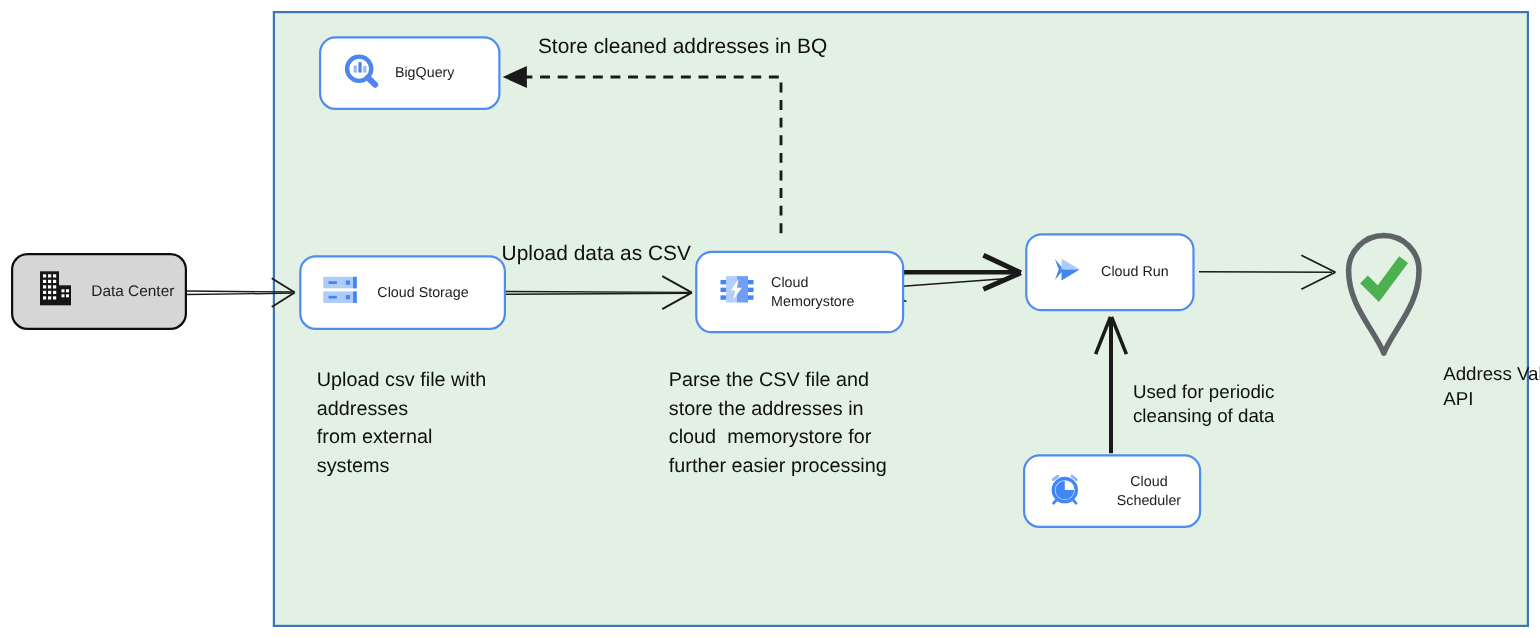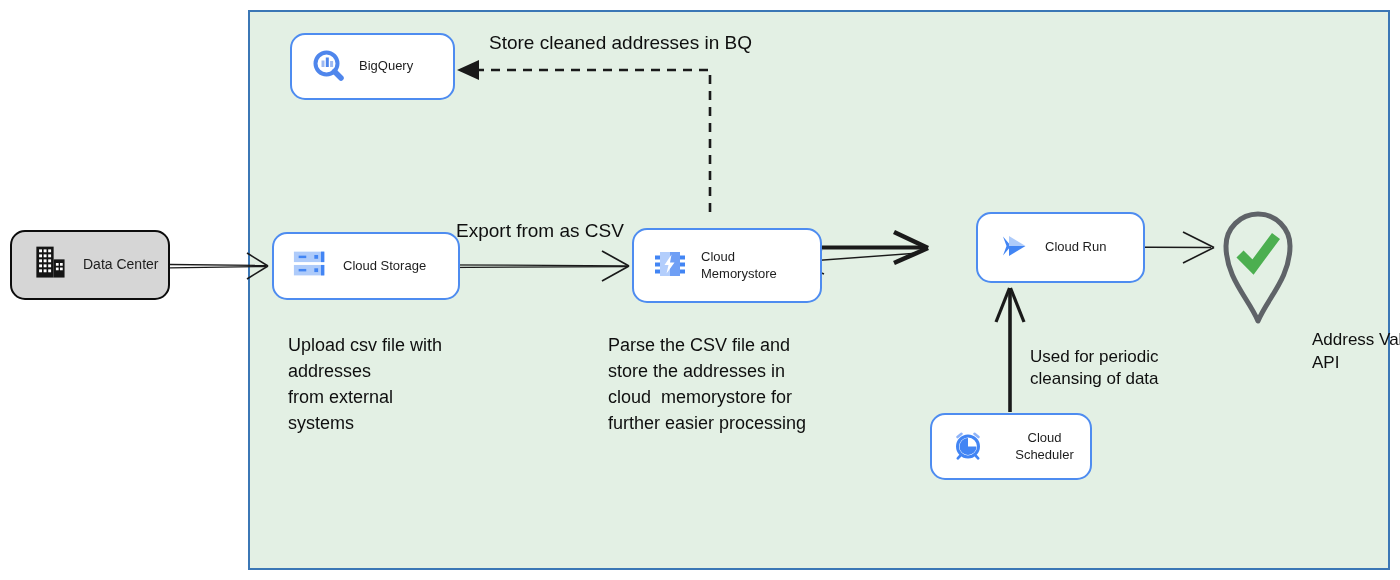--- a/index.html
+++ b/index.html
@@ -15,21 +15,21 @@
     position:absolute;background:#ffffff;border:2px solid #4e8cf0;border-radius:15px;
     box-sizing:border-box;display:flex;align-items:center;gap:13px;padding-left:18px;
   }
   .node .label{font-size:13px;color:#1d1d1d;line-height:1.25;}
   #node-data-center{
     left:10px;top:230px;width:160px;height:70px;background:#d6d6d6;border:2px solid #0d0d0d;
   }
   #node-bigquery{left:290px;top:33px;width:165px;height:67px;}
   #node-cloud-storage{left:272px;top:232px;width:188px;height:68px;}
   #node-cloud-memorystore{left:632px;top:228px;width:190px;height:75px;}
-  #node-cloud-run{left:932px;top:212px;width:169px;height:71px;margin-left:44px;}
+  #node-cloud-run{left:932px;top:212px;width:154px;height:71px;}
   #node-cloud-scheduler{left:930px;top:413px;width:162px;height:67px;text-align:center;}
   .note{
     position:absolute;font-size:18px;line-height:26px;color:#0f0f0f;white-space:pre-wrap;
   }
   .edge-label{position:absolute;font-size:19px;color:#0f0f0f;white-space:pre-wrap;line-height:22px;}
   #overlay{position:absolute;left:0;top:0;width:1400px;height:580px;pointer-events:none;}
   #pin-wrap{position:absolute;left:1218px;top:205px;width:80px;height:125px;}
   #pin-label{position:absolute;left:1312px;top:328px;width:160px;font-size:17px;line-height:23px;color:#0f0f0f;white-space:pre-line;}
 </style>
 </head>
@@ -187,21 +187,21 @@
   <div id="pin-wrap">
     <svg width="80" height="125" viewBox="0 0 80 125">
       <path d="M40 116 C 31 94, 8 73, 8 41 A 32 32 0 1 1 72 41 C 72 73, 49 94, 40 116 Z" stroke="#5f6368" stroke-width="5" fill="none" stroke-linejoin="round"></path>
       <polyline points="22,49 35,62 58,31" stroke="#4caf50" stroke-width="10" fill="none" stroke-linejoin="miter"></polyline>
     </svg>
   </div>
   <div id="pin-label">Address Validation
 API</div>
 
   <div class="edge-label" style="left:489px;top:32px;">Store cleaned addresses in BQ</div>
-  <div class="edge-label" style="left:456px;top:220px;">Export from as CSV</div>
+  <div class="edge-label" style="left:456px;top:220px;">Upload data as CSV</div>
   <div class="edge-label" style="left:1030px;top:346px;font-size:17px;line-height:22px;">Used for periodic
 cleansing of data</div>
 
   <div class="note" style="left:256px;top:332px;margin-left:32px;">Upload csv file with
 addresses
 from external
 systems</div>
   <div class="note" style="left:608px;top:332px;">Parse the CSV file and
 store the addresses in
 cloud  memorystore for

